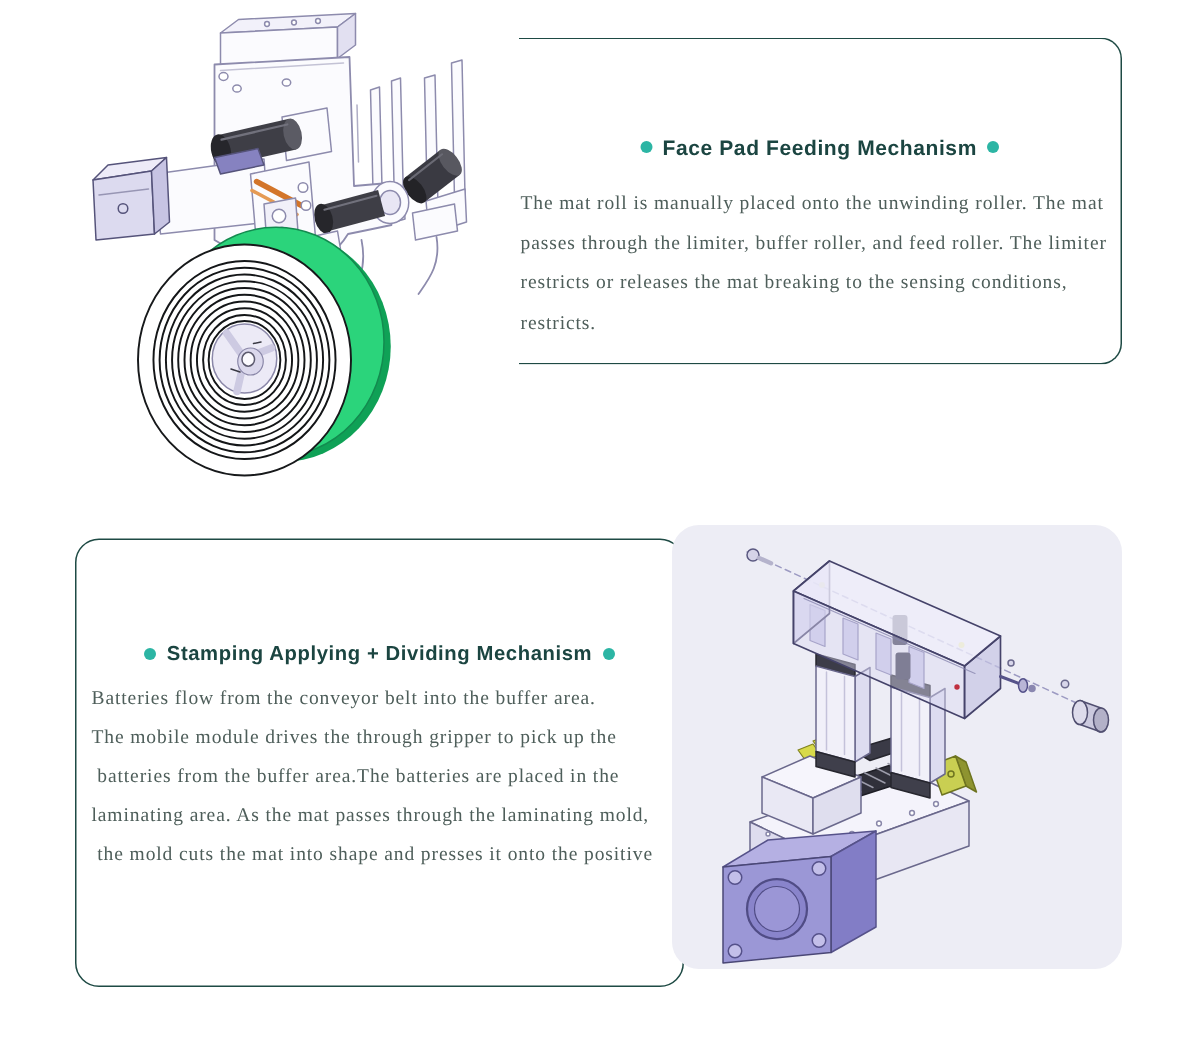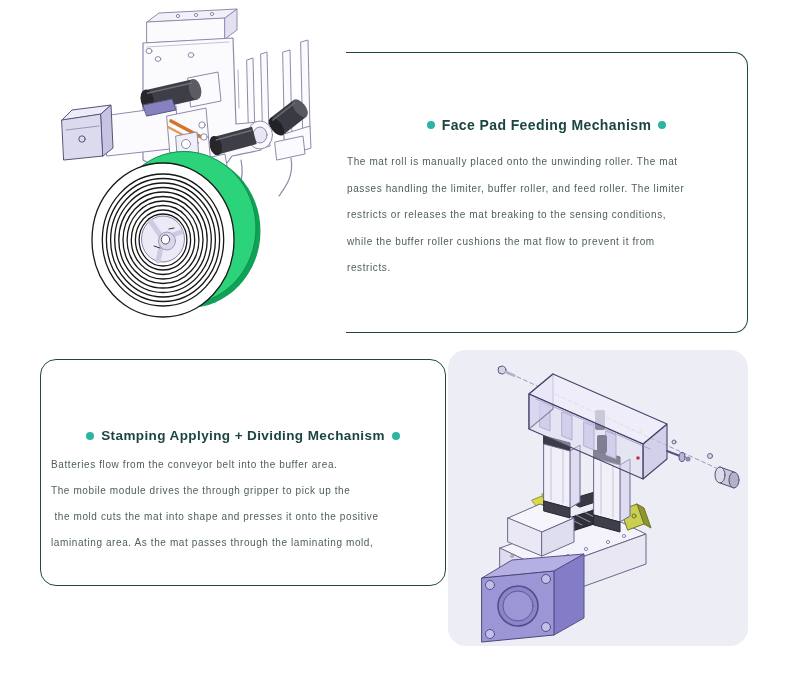--- a/index.html
+++ b/index.html
@@ -5,49 +5,49 @@
   html,body { margin:0; padding:0; }
   .page {
     position:relative; width:790px; height:696px;
     background:var(--page-background,#ffffff);
     font-family:"Liberation Sans", sans-serif;
     overflow:hidden;
   }
   
   .card { box-sizing:border-box; position:absolute; }
   .card-top {
-    left:346px; top:25px; width:402px; height:281px;
+    left:346px; top:25px; width:402px; height:218px;
     border:1.5px solid var(--outline-dark-teal,#1e4a44);
     border-left:none; border-radius:0 14px 14px 0;
     background:transparent;
-    margin-top:27px;
   }
   .card-bottom {
-    left:40px; top:359px; width:406px; height:227px;
+    left:50px; top:359px; width:406px; height:299px;
     border:1.5px solid var(--outline-dark-teal,#1e4a44);
     border-radius:16px; background:#ffffff;
   }
   .title-row { display:flex; justify-content:center; align-items:center; gap:7px; }
   .card-top .title-row { margin-top:64px; }
   .card-bottom .title-row { margin-top:68px; }
   .dot {
     width:8px; height:8px; border-radius:50%;
     background:var(--accent-teal,#2cb5a4); flex:0 0 auto;
   }
   .card-title {
     font-size:14px; font-weight:bold; letter-spacing:0.4px;
     color:var(--title-color,#1b4541); white-space:pre;
   }
   .card-bottom .card-title { font-size:13.5px; }
   .card-body { position:absolute; }
   .card-top .card-body { left:1px; top:96px; right:4px; }
   .card-bottom .card-body { left:10px; top:92px; right:2px; }
   .body-line {
-    white-space:pre; font-size:10px; letter-spacing:0.6px;
+    white-space:pre; font-size:13px; letter-spacing:0.6px;
     color:var(--body-text-color,#4e5e5a);
+    font-family:Liberation Serif, serif;
   }
   .card-top .body-line { line-height:26.5px; }
   .card-bottom .body-line { line-height:26px; }
   
   .illu-feeding { position:absolute; left:55px; top:8px; width:270px; height:320px; }
   .panel {
     position:absolute; left:448px; top:350px; width:300px; height:296px;
     background:var(--panel-background,#ededf5); border-radius:18px;
   }
   .panel svg { position:absolute; left:0; top:0; }
@@ -165,38 +165,38 @@
   </svg>
 
   <div class="card card-top">
     <div class="title-row">
       <span class="dot"></span>
       <span class="card-title">Face Pad Feeding Mechanism</span>
       <span class="dot"></span>
     </div>
     <div class="card-body">
       <div class="body-line">The mat roll is manually placed onto the unwinding roller. The mat</div>
-      <div class="body-line">passes handling the limiter, buffer roller, and feed roller. The limiter</div>
+      <div class="body-line">passes through the limiter, buffer roller, and feed roller. The limiter</div>
       <div class="body-line">restricts or releases the mat breaking to the sensing conditions,</div>
-      <div class="body-line">while the buffer roller cushions the mat flow to prevent it from</div>
       <div class="body-line">restricts.</div>
     </div>
   </div>
 
   <div class="card card-bottom">
     <div class="title-row">
       <span class="dot"></span>
       <span class="card-title">Stamping Applying + Dividing Mechanism</span>
       <span class="dot"></span>
     </div>
     <div class="card-body">
       <div class="body-line">Batteries flow from the conveyor belt into the buffer area.</div>
       <div class="body-line">The mobile module drives the through gripper to pick up the</div>
+      <div class="body-line"> batteries from the buffer area.The batteries are placed in the</div>
+      <div class="body-line">laminating area. As the mat passes through the laminating mold,</div>
       <div class="body-line"> the mold cuts the mat into shape and presses it onto the positive</div>
-      <div class="body-line">laminating area. As the mat passes through the laminating mold,</div>
     </div>
   </div>
 
   <div class="panel">
     <svg viewBox="0 0 300 297" width="300" height="297">
       <g stroke-linejoin="round" stroke-linecap="round">
 
         <line x1="50" y1="18" x2="290" y2="128" stroke="#9c9ac2" stroke-width="1" stroke-dasharray="4,3"></line>
 
         <g>

